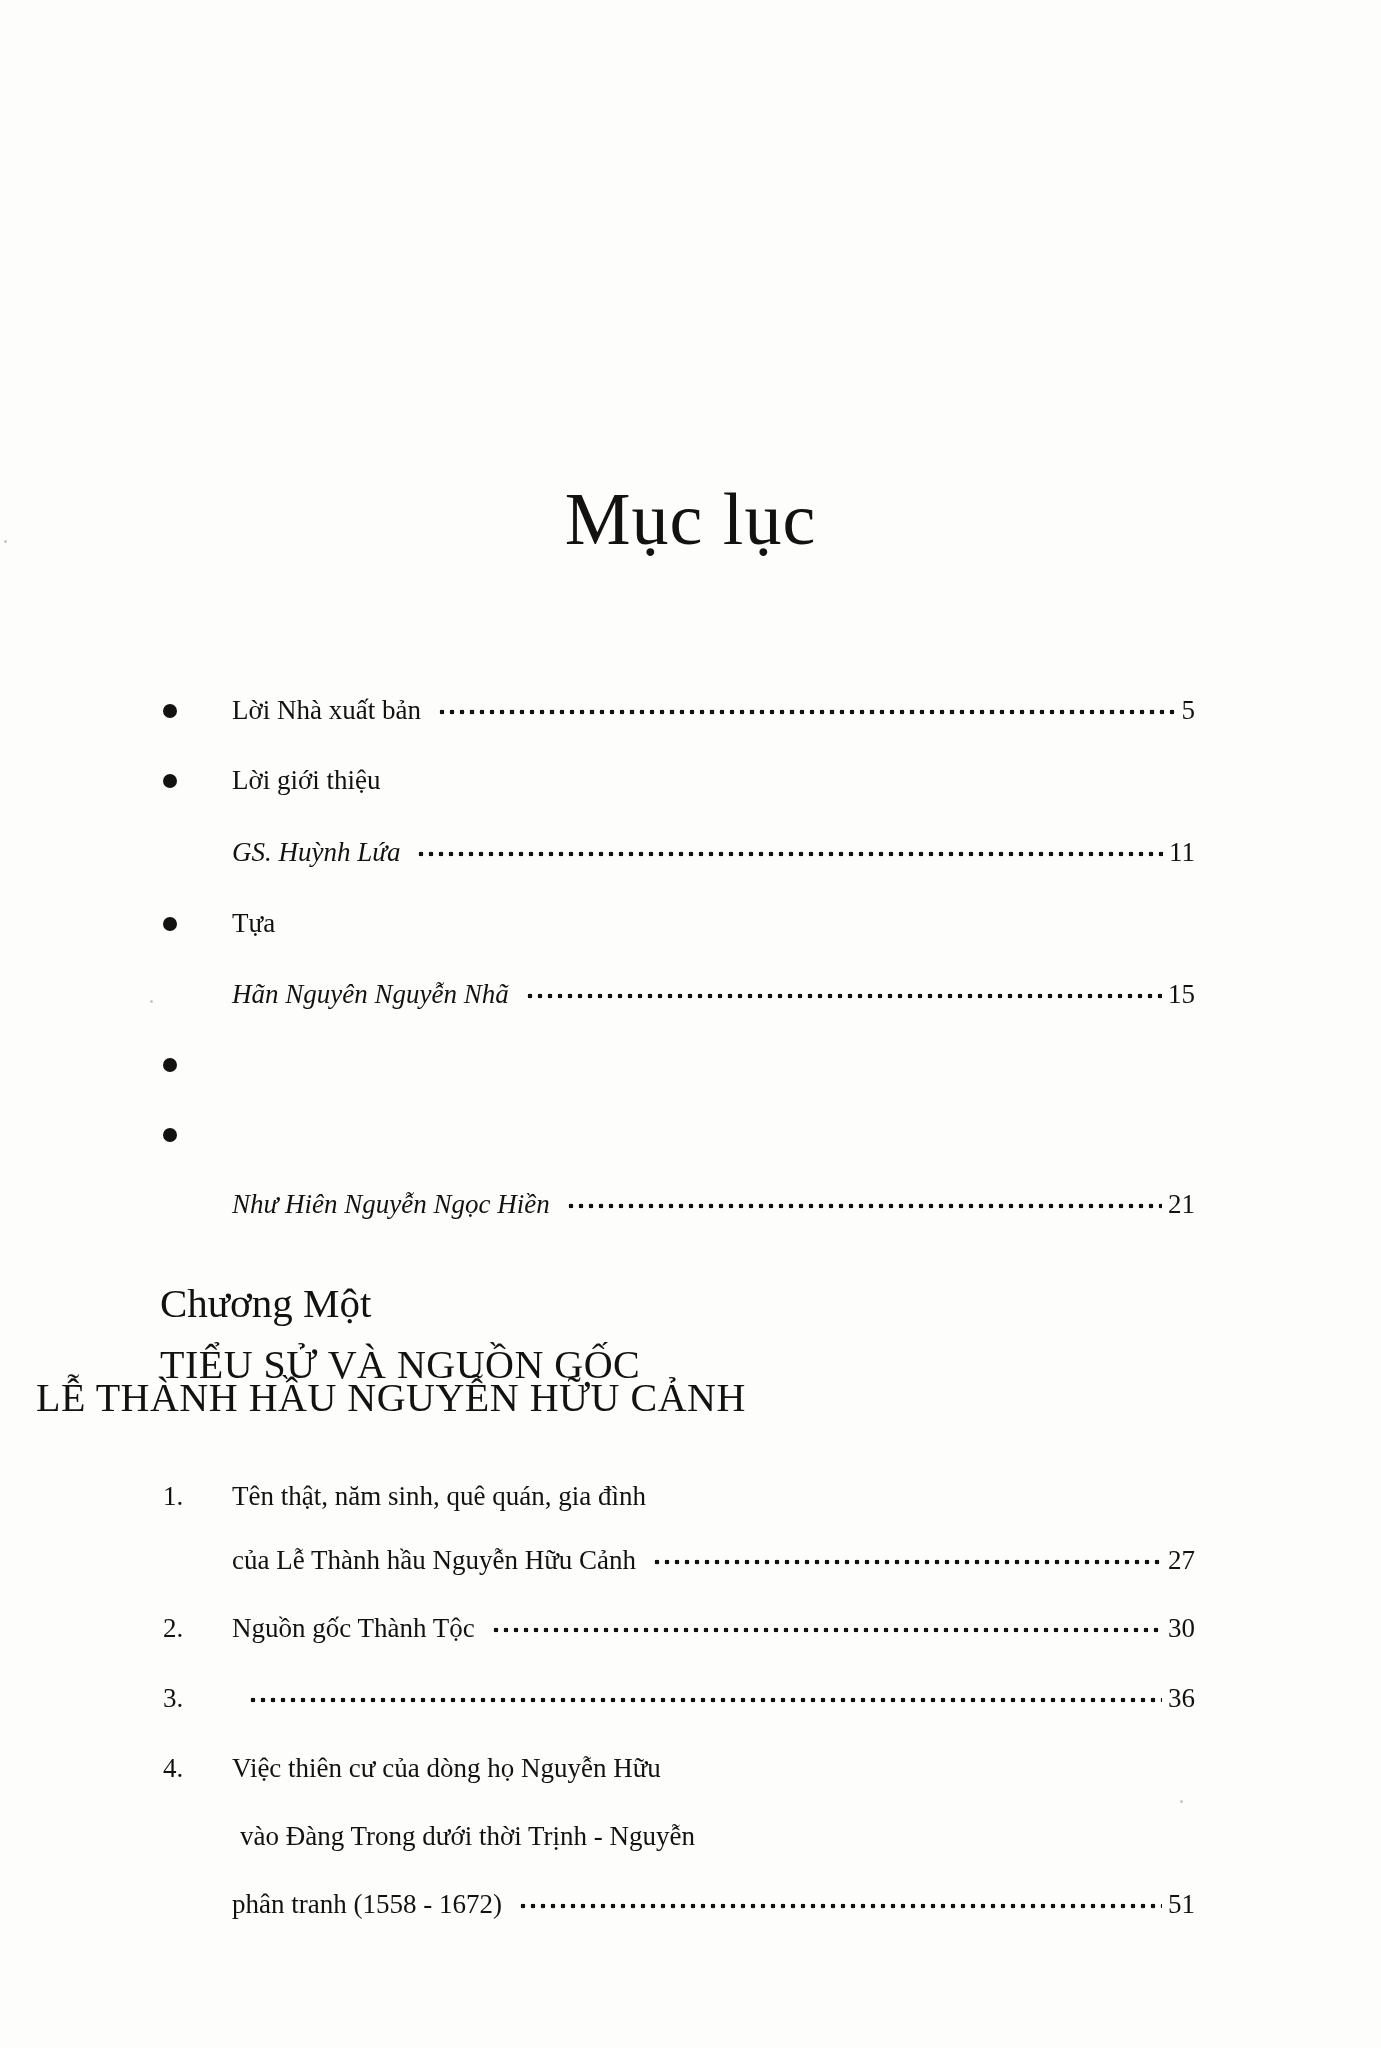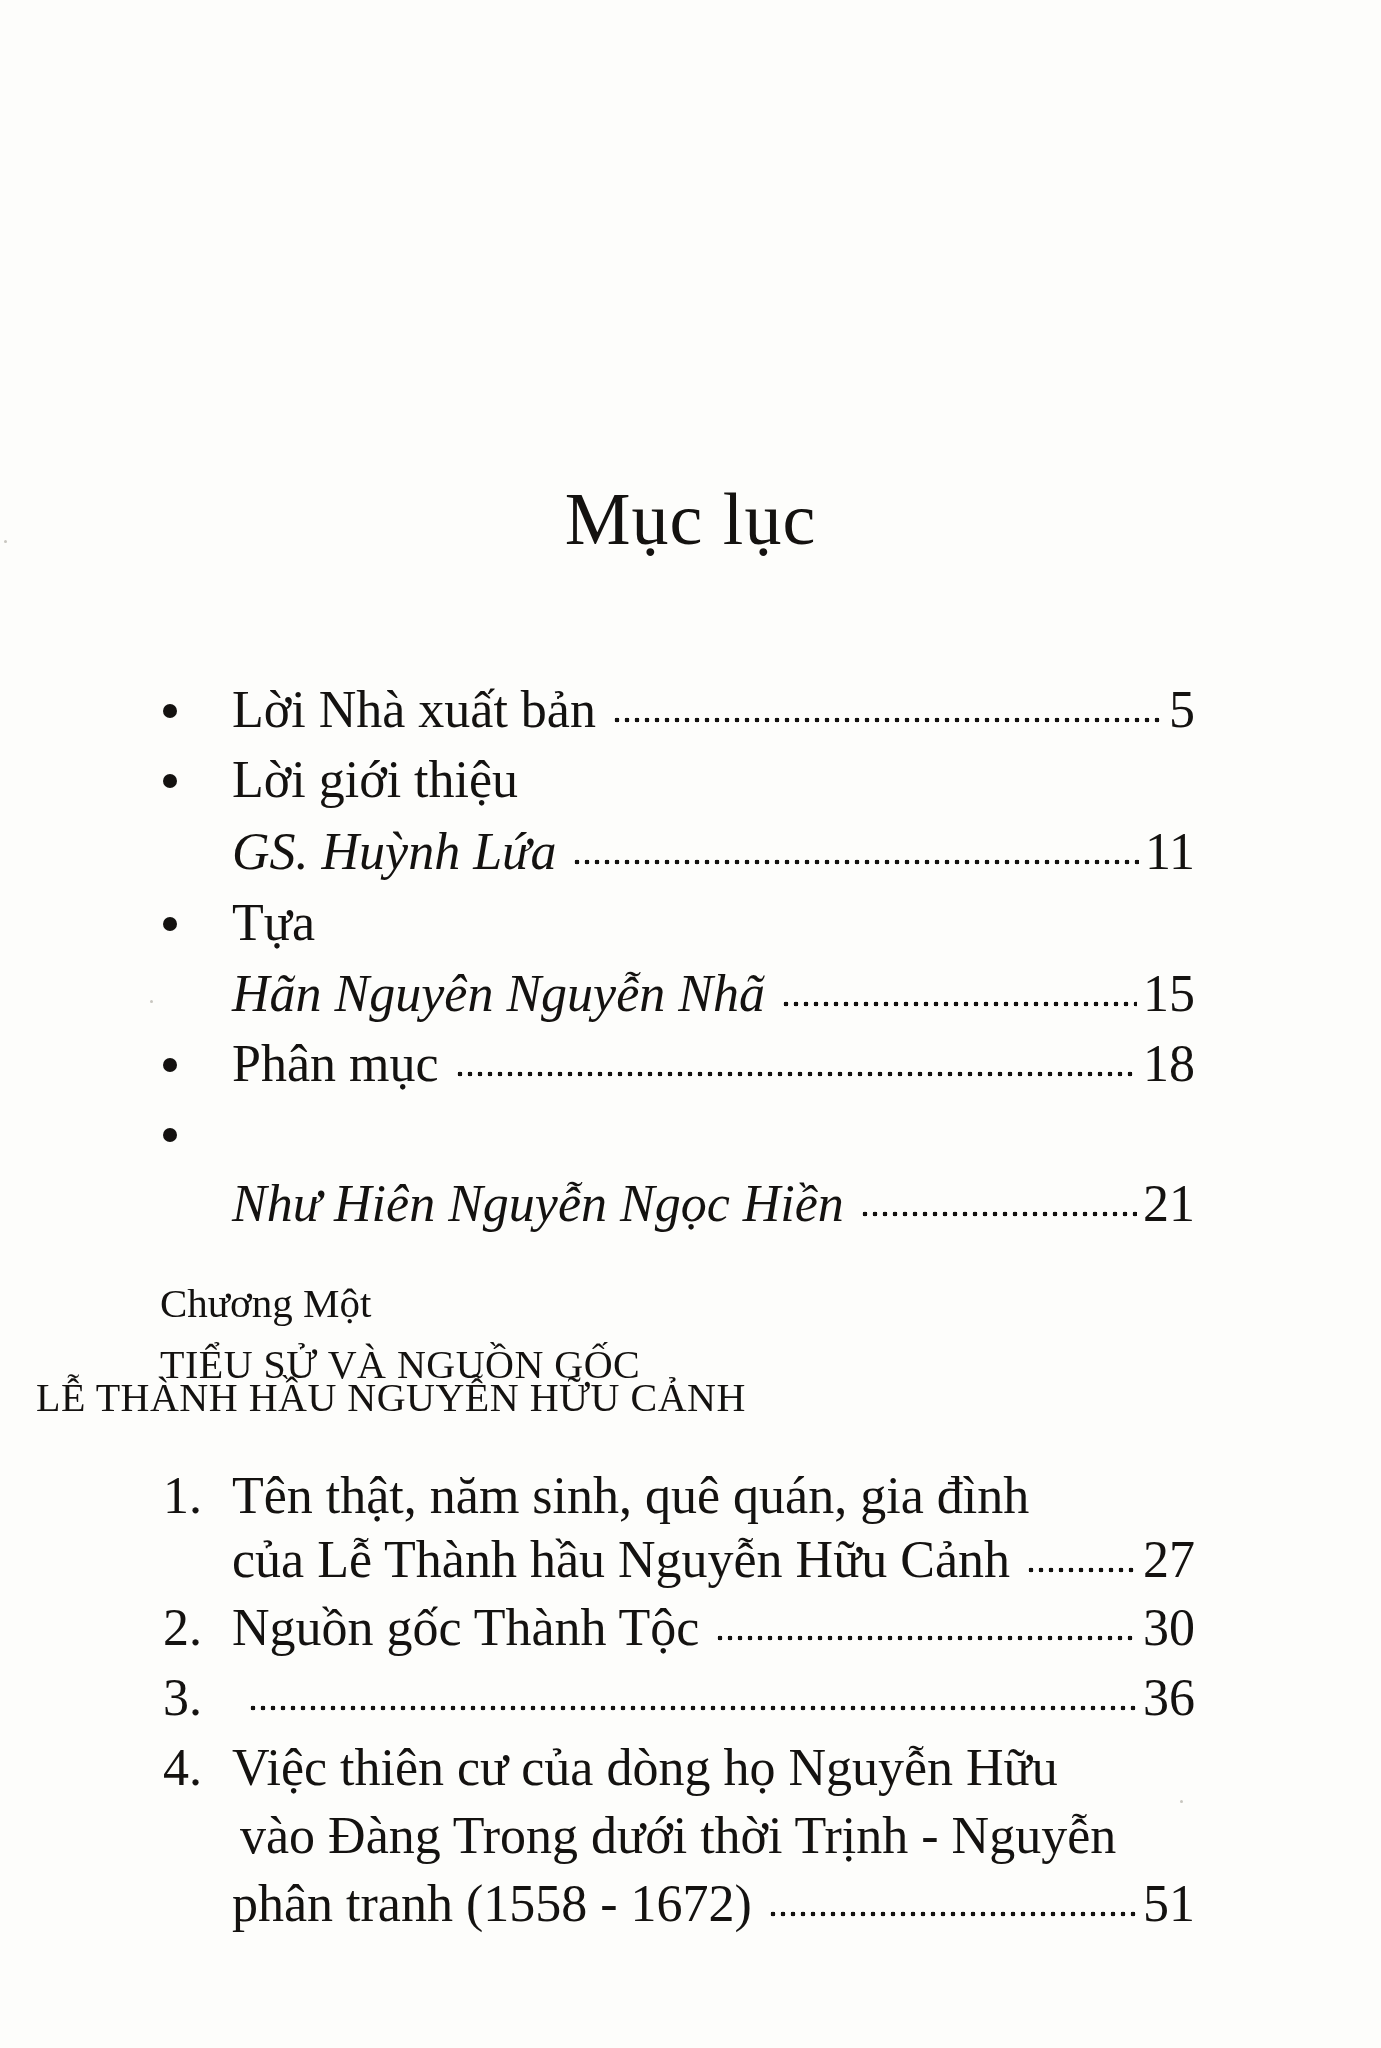--- a/index.html
+++ b/index.html
@@ -29,21 +29,21 @@
       font-size: 74px;
       line-height: 1;
       letter-spacing: 1px;
       font-weight: normal;
     }
     .toc-row {
       position: absolute;
       left: 0;
       width: 1381px;
       height: 56px;
-      font-size: 52px;
+      font-size: 27px;
       line-height: 56px;
     }
     .bullet {
       position: absolute;
       left: 163px;
       top: 22px;
       width: 14px;
       height: 14px;
       border-radius: 50%;
       background: #141210;
@@ -131,25 +131,20 @@
 <div class="toc-row" style="top:966px;">
   <div class="row-line">
     <span class="row-text italic">Hãn Nguyên Nguyễn Nhã</span>
     <span class="leader"></span>
     <span class="page-no">15</span>
   </div>
 </div>
 
 <div class="toc-row" style="top:1036px;">
   <span class="bullet"></span>
-  <div class="row-line">
-    <span class="row-text">Phân mục</span>
-    <span class="leader"></span>
-    <span class="page-no">18</span>
-  </div>
 </div>
 
 <div class="toc-row" style="top:1106px;">
   <span class="bullet"></span>
 </div>
 <div class="toc-row" style="top:1176px;">
   <div class="row-line">
     <span class="row-text italic">Như Hiên Nguyễn Ngọc Hiền</span>
     <span class="leader"></span>
     <span class="page-no">21</span>

